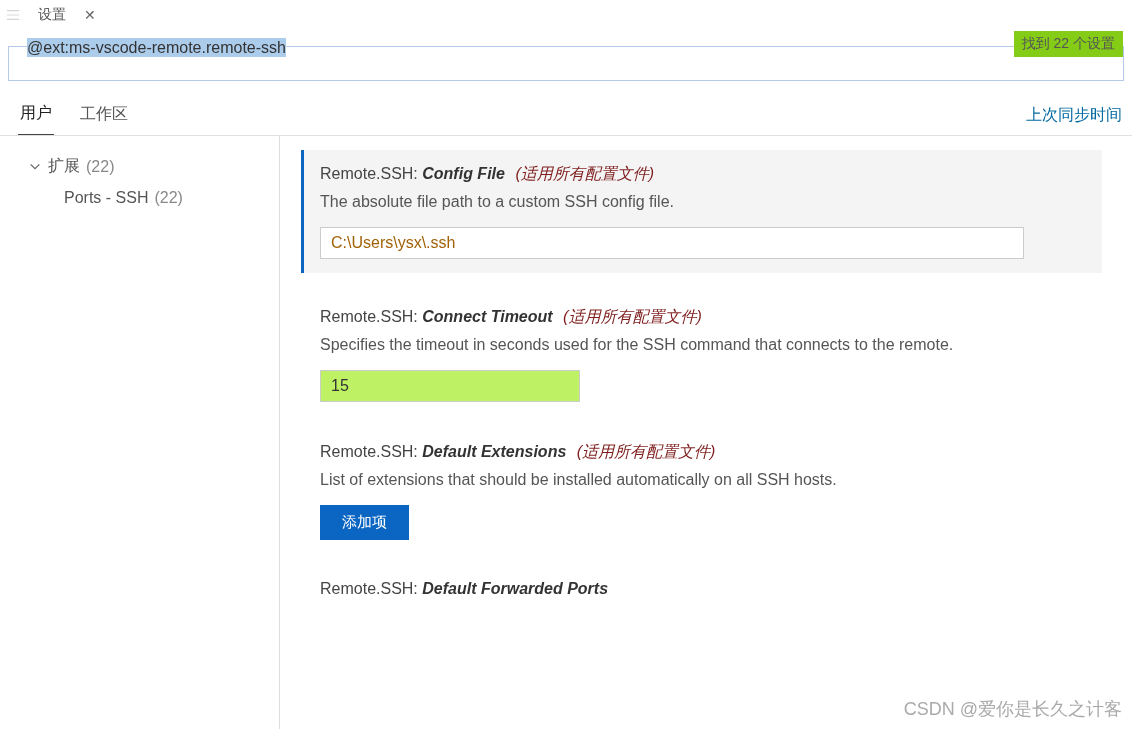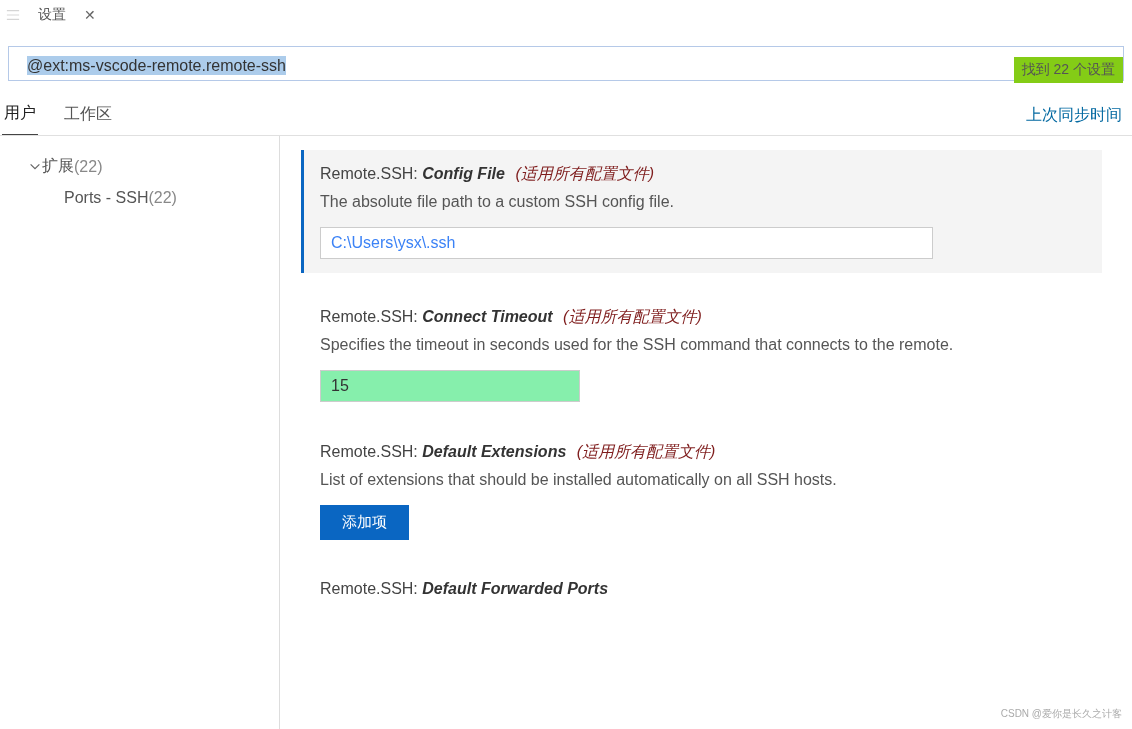--- a/index.html
+++ b/index.html
@@ -26,40 +26,40 @@
     align-items: center;
     padding: 4px 14px;
     gap: 18px;
   }
   .tab-close { color:#666; font-size:14px; cursor:pointer; }
   .hambg { margin-left:2px; margin-right:4px; opacity:.4; }
 
   .search-wrap {
     padding: 10px 18px 23px 18px;
     display: flex;
-    align-items: flex-start;
+    align-items: flex-end;
     border: 1px solid #b5c9e8;
     margin: 16px 8px 0 8px;
     height: 34px;
   }
   .search-badge {
     font-size: 14px;
     color:#555;
     background:#84cc16;
     padding: 4px 8px;
     margin-right: -18px;
     margin-left: 8px;
   }
 
   .scope-tabs {
     display: flex;
     align-items: center;
     border-bottom: 1px solid #e0e0e0;
     margin-top: 14px;
-    padding-left: 2px;
+    padding-left: 18px;
     gap: 24px;
     font-size: 16px;
     color:#555;
     justify-content:center;
   }
   .scope-tab {
     padding: 8px 2px 10px 2px;
     cursor: pointer;
   }
   .scope-tab.active {
@@ -79,20 +79,21 @@
   .sidebar {
     width: 280px;
     padding: 14px 8px 0 24px;
     font-size: 16px;
     color: #555;
     border-right: 1px solid #ddd;
   }
   .tree-item {
     display: flex;
     align-items: center;
+    gap: 6px;
     padding: 6px 4px;
     cursor: pointer;
   }
   .tree-child {
     padding-left: 40px;
   }
   .count { color:#888; }
 
   .content {
     flex: 1;
@@ -116,53 +117,53 @@
   .s-title .prefix { font-weight:400; color:#444; }
   .s-title .name { font-weight:600; color:#333;font-style:italic; }
   .s-title .scopeTxt { font-style: italic; color:#7f1d1d; margin-left:6px; }
   .s-desc {
     margin-top: 8px;
     font-size: 16px;
     color:#555;
   }
   .s-input-wide {
     margin-top: 16px;
-    width: 613px;
+    width: 704px;
     border: 1px solid #ccc;
     font-size: 16px;
     padding: 6px 10px;
-    color:#3b82f6;
+    color:#a16207;
     background:#fff;
     outline:none;
   }
   .s-input-num {
     margin-top: 16px;
     width: 260px;
     border: 1px solid #ccc;
     font-size: 16px;
     padding: 6px 10px;
     color:#333;
-    background:#86efac;
+    background:#bef264;
     outline:none;
   }
   .add-btn {
     margin-top: 16px;
     background:#0a66c2;
     color:#fff;
     border:none;
     font-size: 15px;
     padding: 8px 22px;
     cursor:pointer;
   }
 
   .watermark {
     position: absolute;
     right: 10px;
     bottom: 8px;
-    font-size: 10px;
+    font-size: 18px;
     color:#aaa;
   }
 
   svg { display:block; }
 </style>
 </head>
 <body>
 
 <div class="titlebar">
   <span class="hambg">

